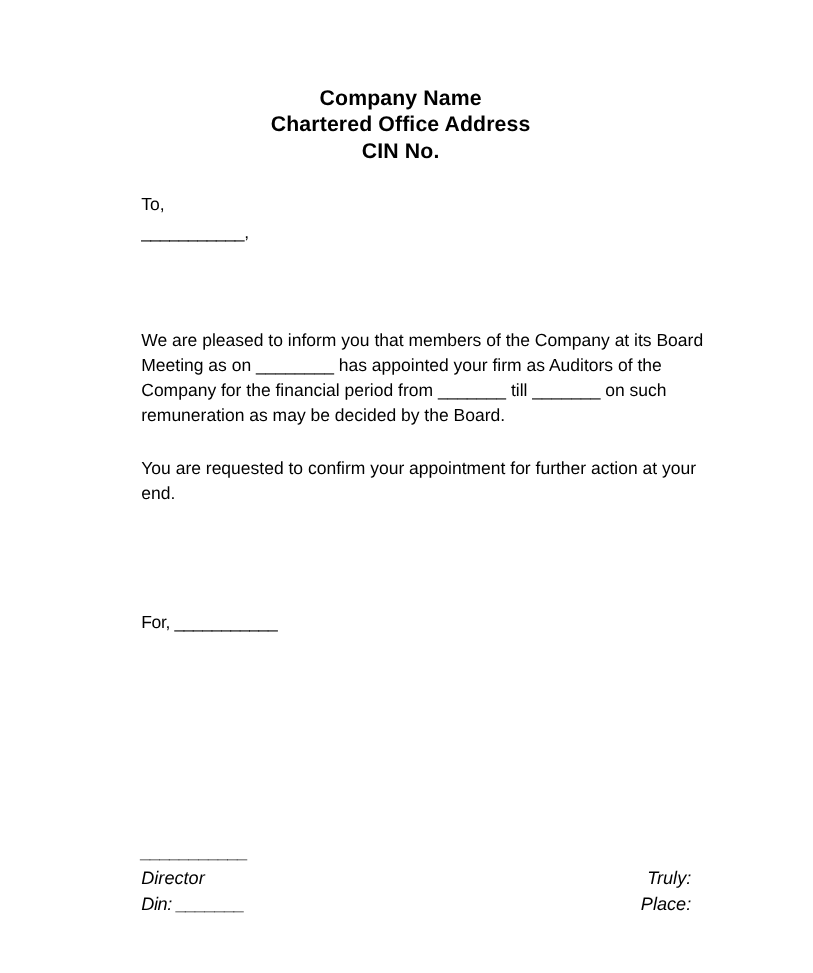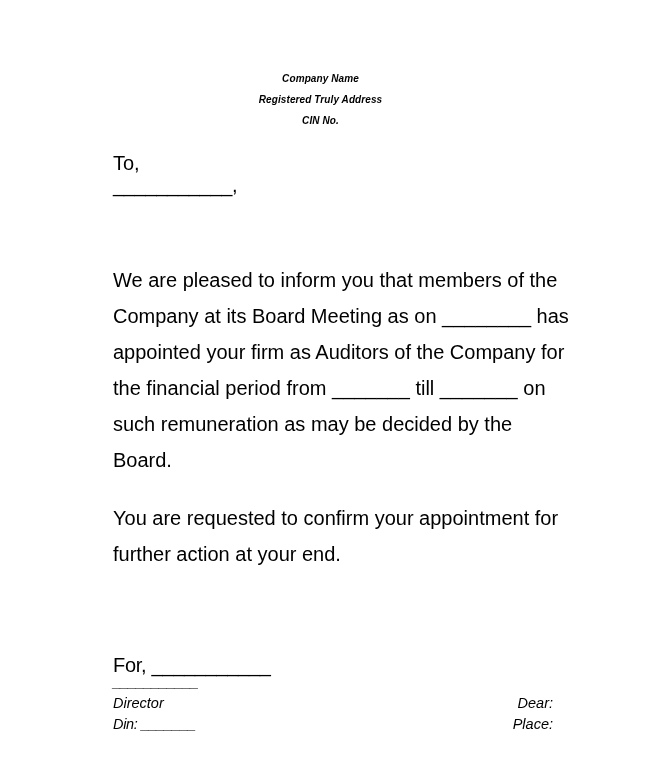--- a/index.html
+++ b/index.html
@@ -24,55 +24,54 @@
 
   
   .letterhead {
     position: absolute;
     top: 68px;
     left: 0;
     width: 641px;
     text-align: center;
   }
   .letterhead .lh-line {
-    font-size: 10px;
+    font-size: 17px;
     font-weight: bold;
     line-height: 21px;
     letter-spacing: 0.1px;
-    font-style: italic;
   }
 
   
   .content {
     position: absolute;
     left: 113px;
     top: 152px;
     width: 460px;
-    font-size: 20px;
+    font-size: 14px;
     line-height: 22px;
   }
 
   .blk {
     margin: 0;
   }
 
   .line {
     white-space: pre-wrap;
   }
 
   
   .gap-salutation { height: 44px; }
   .gap-para       { height: 22px; }
   .gap-para2      { height: 22px; }
   .gap-thanks     { height: 60px; }
   .gap-for        { height: 22px; }
 
   .para {
     text-align: left;
-    line-height: 36px;
+    line-height: 20px;
   }
 
   
   .blank {
     white-space: pre;
     letter-spacing: -0.3px;
   }
 
   
   .footer {
@@ -101,21 +100,21 @@
     line-height: 21px;
   }
 </style>
 </head>
 <body>
 
 <div class="page">
 
   <div class="letterhead">
     <div class="lh-line">Company Name</div>
-    <div class="lh-line">Registered Truly Address</div>
+    <div class="lh-line">Chartered Office Address</div>
     <div class="lh-line">CIN No.</div>
   </div>
 
   <div class="content">
 
     <div class="blk">
       <div class="line">To,</div>
       <div class="line blank">___________,</div>
     </div>
 
@@ -142,19 +141,19 @@
   </div>
 
   <div class="footer">
     <div class="footer-row">
       <div class="footer-left">
         <div class="fl-line blank">___________</div>
         <div class="fl-line">Director</div>
         <div class="fl-line blank">Din: _______</div>
       </div>
       <div class="footer-right">
-        <div class="fr-line">Dear:</div>
+        <div class="fr-line">Truly:</div>
         <div class="fr-line">Place:</div>
       </div>
     </div>
   </div>
 
 </div>
 
 </body></html>

